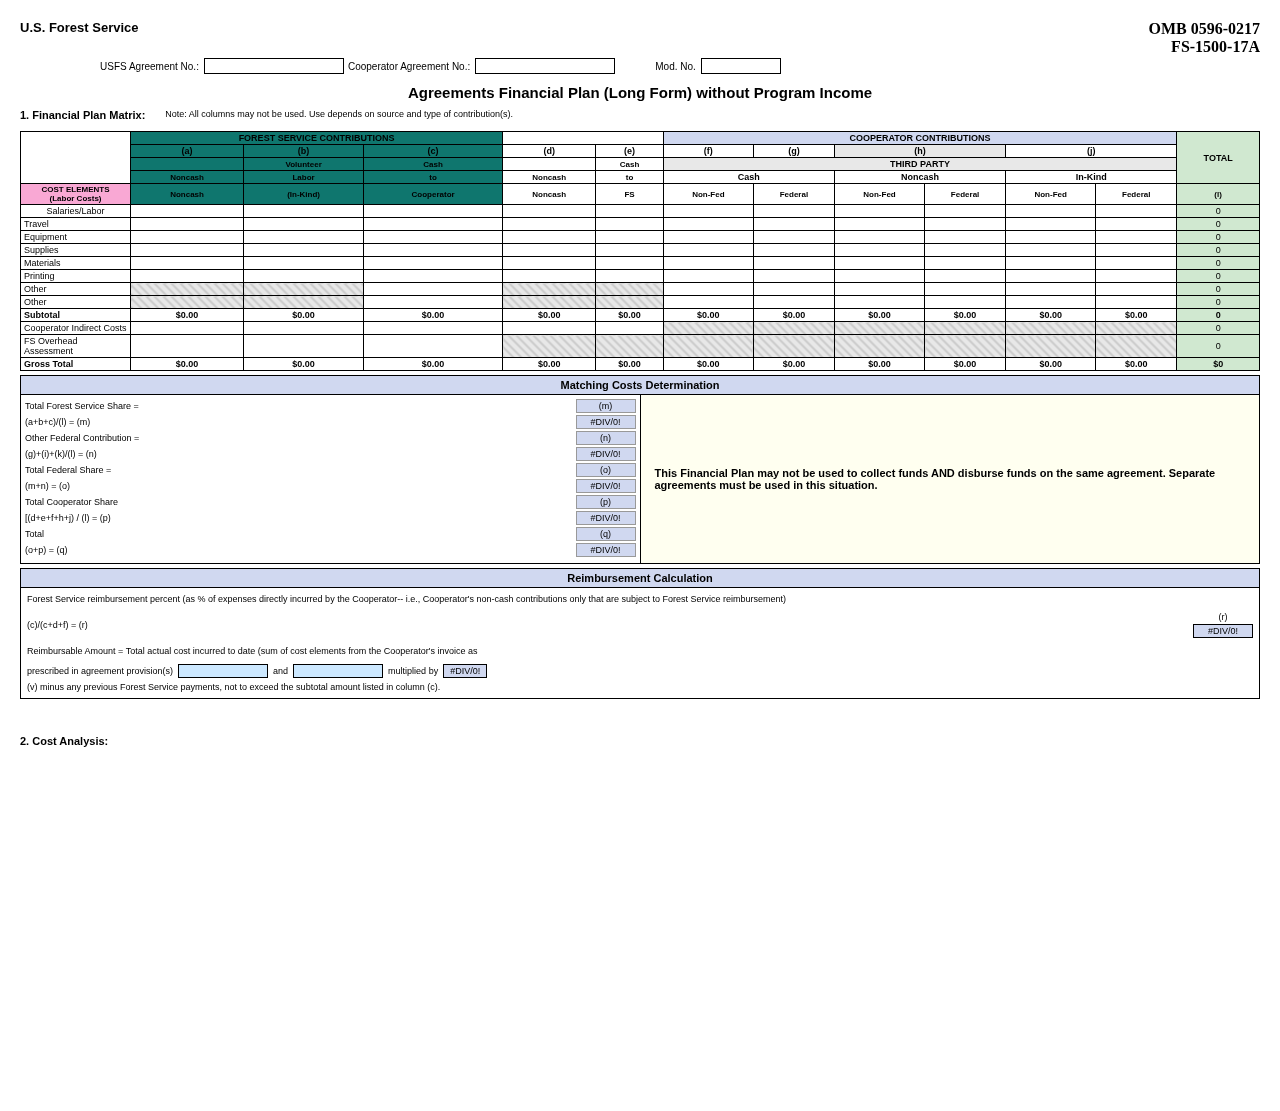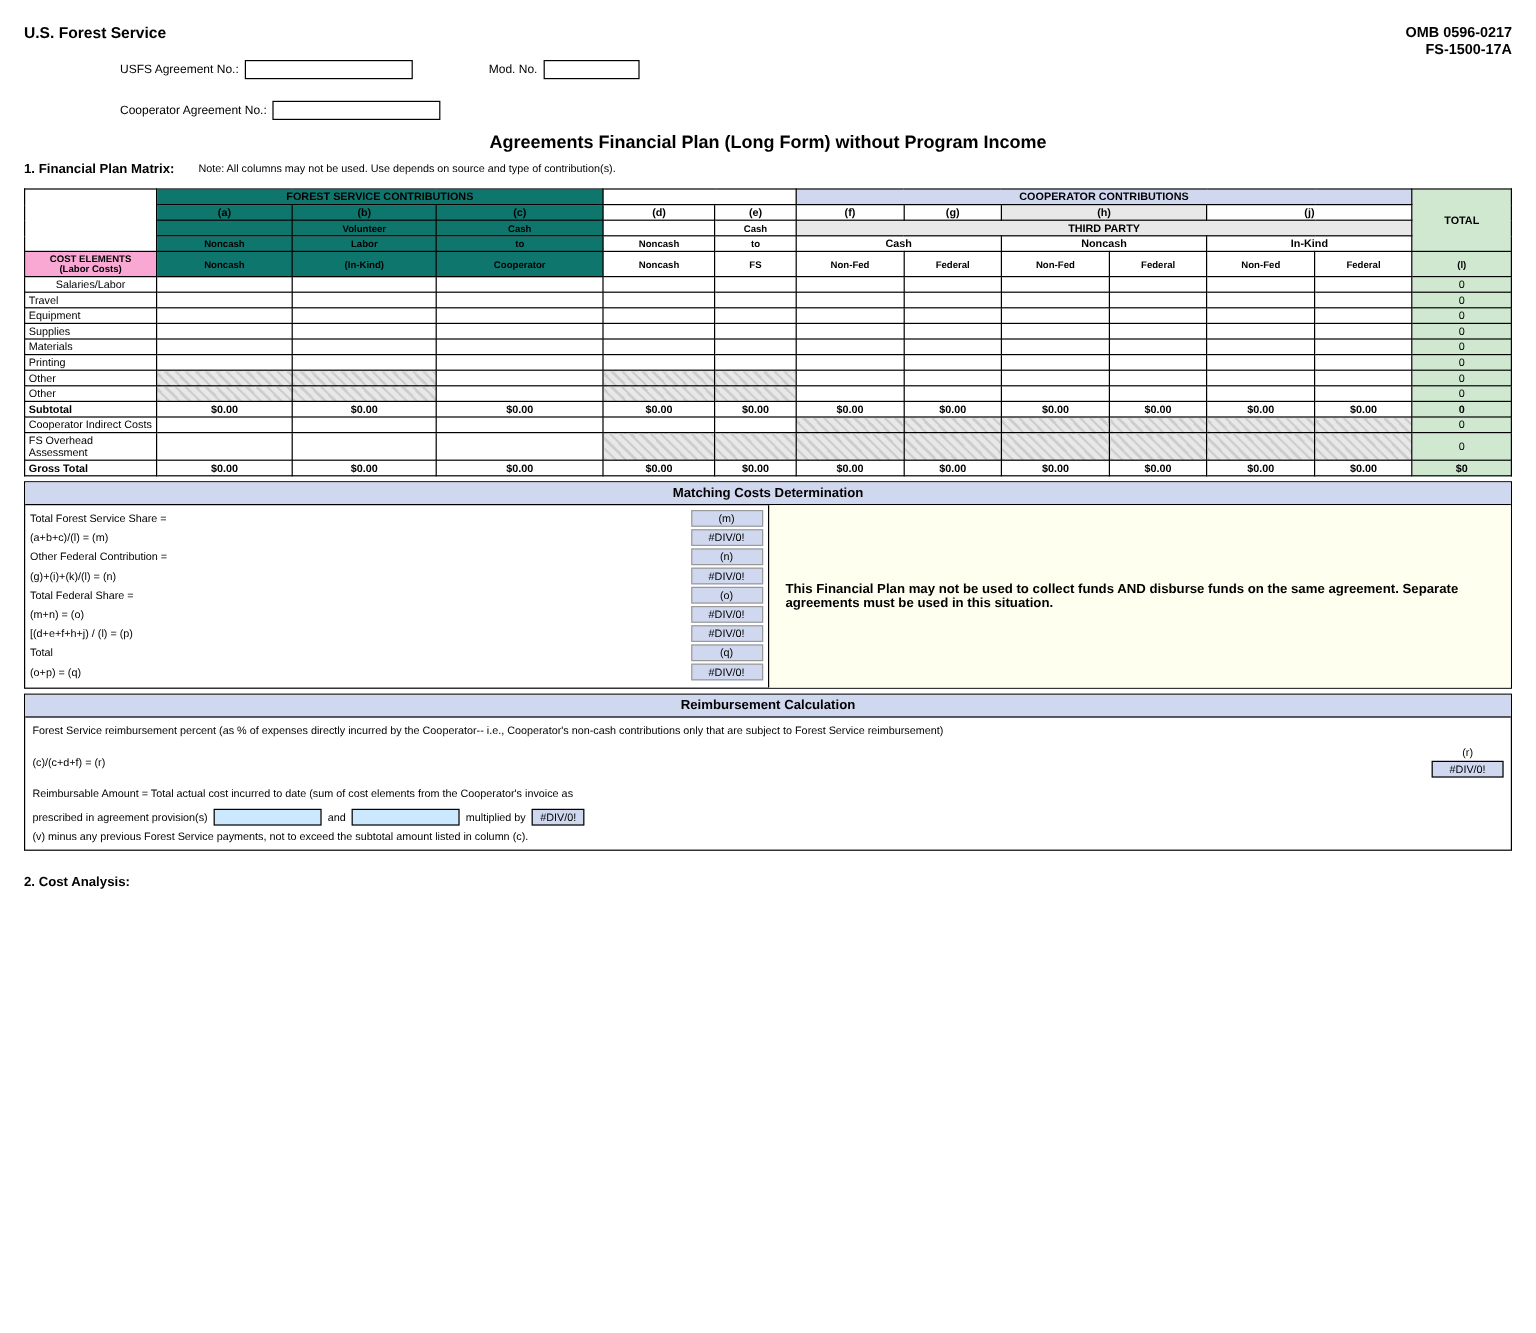--- a/index.html
+++ b/index.html
@@ -1,23 +1,23 @@
 <!DOCTYPE html>
 <html><head>
   <meta charset="utf-8">
   <style>
     * { box-sizing: border-box; margin: 0; padding: 0; }
     body { font-family: Arial, sans-serif; font-size: 11px; background: #fff; color: #000; padding: 20px; }
     
     .header-row { display: flex; justify-content: space-between; margin-bottom: 2px; }
     .org-name { font-weight: bold; font-size: 13px; }
-    .omb-info { text-align: right; font-weight: bold; font-size: 12px; }
+    .omb-info { text-align: right; font-weight: bold; font-size: 16px; font-family: Liberation Serif, serif; }
     
     .form-fields { display: flex; gap: 40px; margin-bottom: 10px; margin-left: 80px; }
-    .field-group { display: flex; flex-direction: column; gap: 18px; }
+    .field-group { display: flex; flex-direction: row; gap: 4px; }
     .field-row { display: flex; align-items: center; gap: 5px; }
     .field-label { font-size: 10px; }
     .field-input { border: 1px solid #000; height: 16px; width: 140px; }
     .field-input-sm { border: 1px solid #000; height: 16px; width: 80px; }
     
     .page-title { text-align: center; font-size: 15px; font-weight: bold; margin-bottom: 8px; }
     
     .section-label { font-weight: bold; font-size: 11px; margin-bottom: 4px; }
     .note-text { font-size: 9px; text-align: center; margin-bottom: 4px; }
     
@@ -377,20 +377,24 @@
   </div>
         <div class="matching-row">
     <span class="matching-label">Total Federal Share =</span>
     <span class="matching-value-blue">(o)</span>
   </div>
         <div class="matching-row">
     <span class="matching-label">(m+n) = (o)</span>
     <span class="matching-value div0-val">#DIV/0!</span>
   </div>
         <div class="matching-row">
+    <span class="matching-label">Total Cooperator Share</span>
+    <span class="matching-value-blue">(p)</span>
+  </div>
+        <div class="matching-row">
     <span class="matching-label">[(d+e+f+h+j) / (l) = (p)</span>
     <span class="matching-value div0-val">#DIV/0!</span>
   </div>
         <div class="matching-row">
     <span class="matching-label">Total</span>
     <span class="matching-value-blue">(q)</span>
   </div>
         <div class="matching-row">
     <span class="matching-label">(o+p) = (q)</span>
     <span class="matching-value div0-val">#DIV/0!</span>
@@ -421,13 +425,13 @@
       <div class="reimb-input"></div>
       <span>and</span>
       <div class="reimb-input"></div>
       <span>multiplied by</span>
       <span class="reimb-divvalue div0-val">#DIV/0!</span>
     </div>
     <p style="margin-top:4px; font-size:9px;">(v) minus any previous Forest Service payments, not to exceed the subtotal amount listed in column (c).</p>
   </div>
 </div>
 
-<div class="cost-analysis-label" style="margin-top:20px;">2. Cost Analysis:</div>
+<div class="cost-analysis-label" style="margin-top:36px;">2. Cost Analysis:</div>
 
 </body></html>

